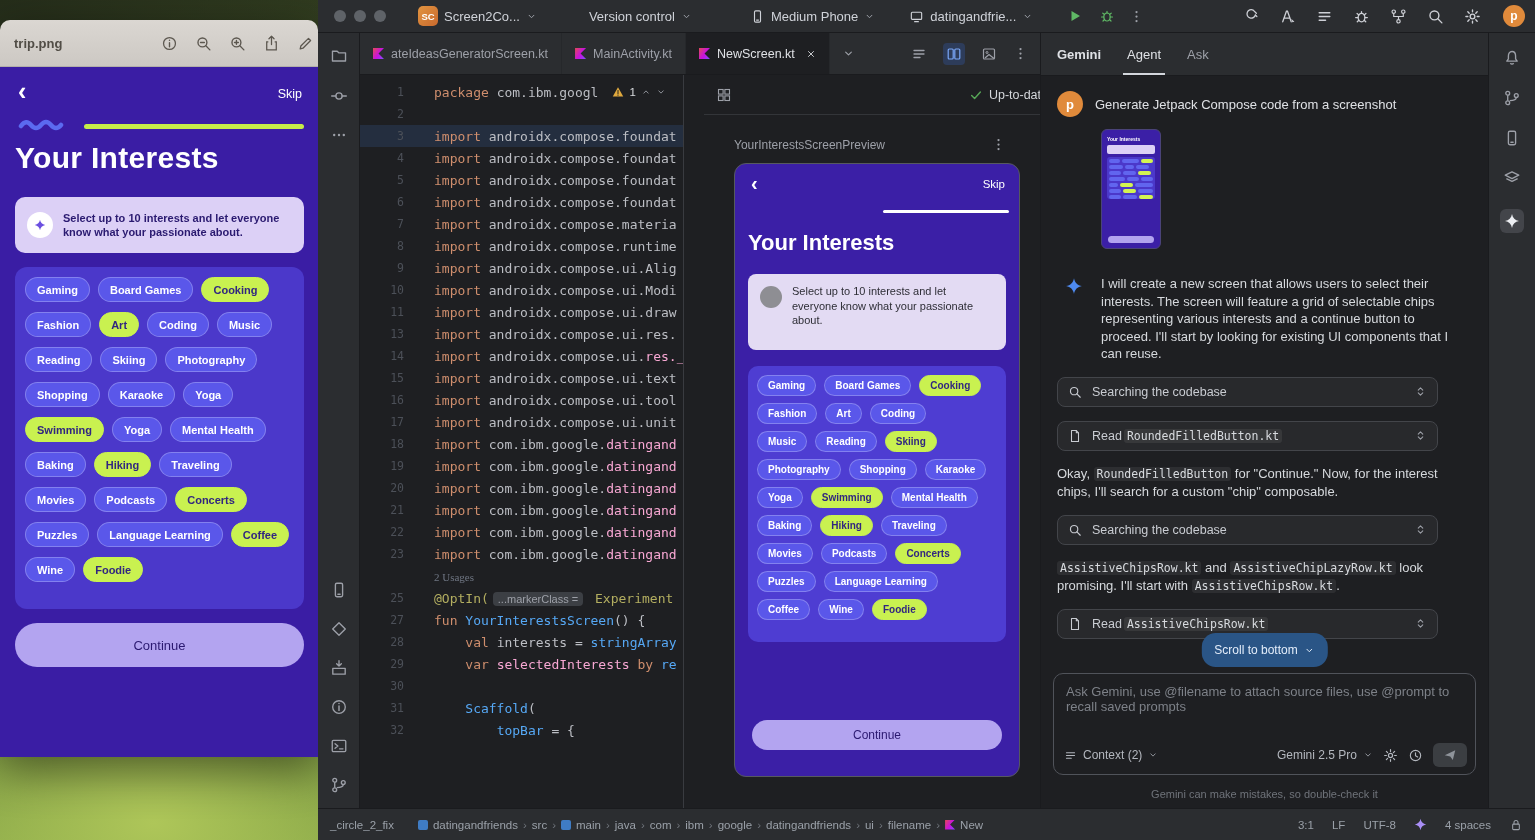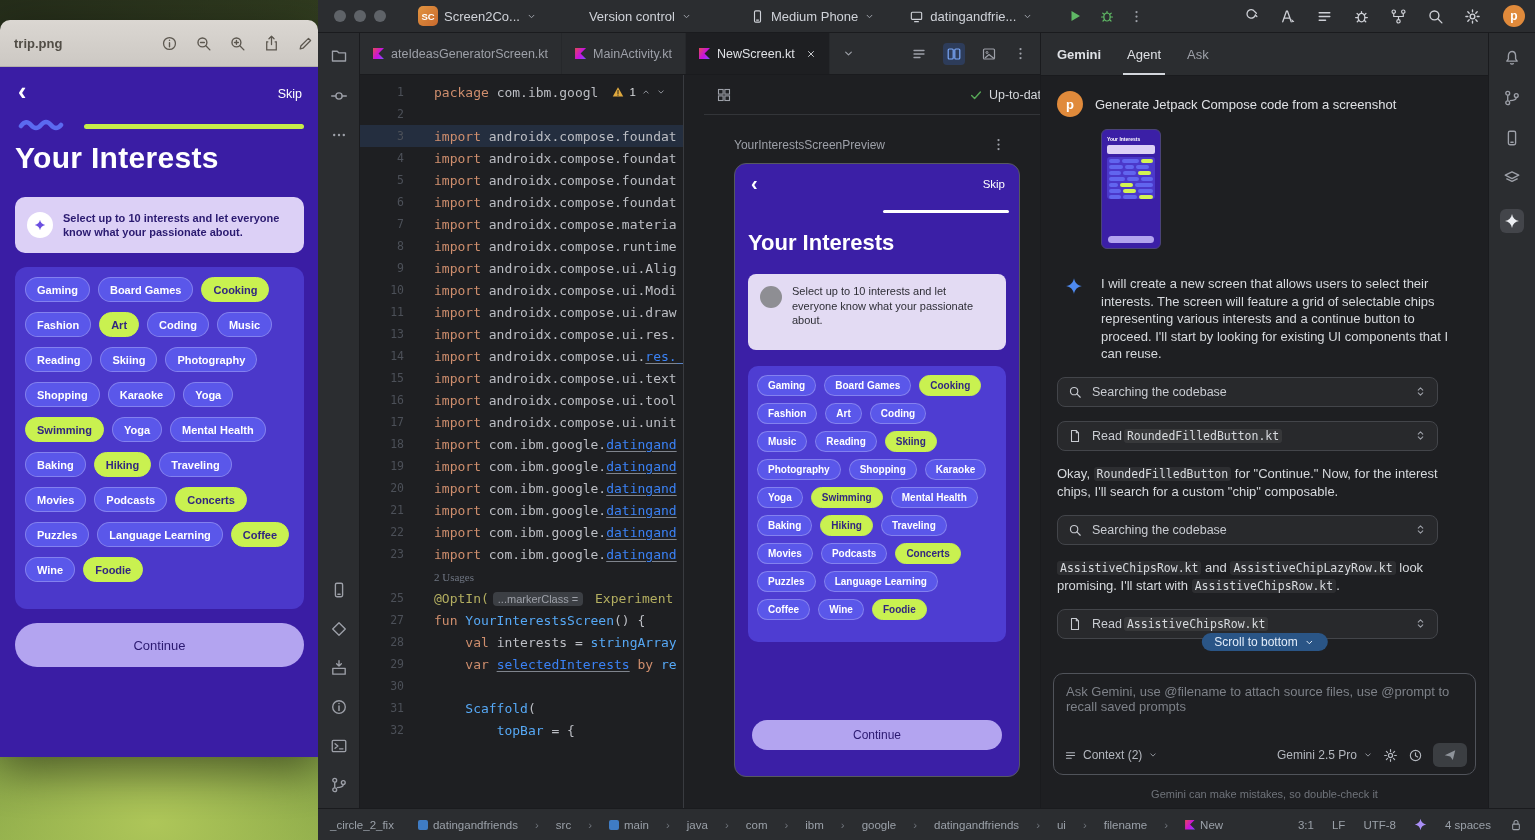--- a/index.html
+++ b/index.html
@@ -65,21 +65,21 @@
   .mode-btn.active{background:rgba(53,116,240,.22);color:#7aa7f8}
 
   
   .code-pane{position:absolute;left:360px;top:75px;width:323px;height:733px;background:#1e1f22;overflow:hidden;padding-top:6px;box-sizing:border-box}
   .code-line{display:flex;align-items:center;height:22px;white-space:pre}
   .code-line.hl{background:rgba(48,74,118,.35)}
   .ln{flex:0 0 44px;text-align:right;font-size:11.5px;color:#4c5058;font-family:"DejaVu Sans Mono",monospace}
   .lc{padding-left:30px;font-size:13px;color:#bcbec4;font-family:"DejaVu Sans Mono",monospace}
   .tk-kw{color:#cf8e6d}.tk-pl{color:#bcbec4}.tk-ann{color:#b3ae60}
   .tk-fn,.tk-call,.tk-param{color:#56a8f5}
-  .tk-u,.tk-und{color:#3b82f6;text-decoration:underline;text-underline-offset:2px;text-decoration-color:#7f848d}
+  .tk-u,.tk-und{color:#f9a8d4;text-underline-offset:2px;text-decoration-color:#7f848d}
   .tk-usage{color:#6f7683;font-size:11px;font-family:Liberation Serif, serif}
   .tk-inlay{background:#3c3f44;color:#9da0a8;border-radius:4px;padding:1px 5px;margin:0 4px;font-size:11px;font-family:"Liberation Sans",sans-serif}
   .line-widget{display:inline-flex;align-items:center;gap:5px;margin-left:14px;color:#9da0a8;font-family:"Liberation Sans",sans-serif}
   .wcount{font-size:11.5px;color:#d8dade}
   .v-divider{position:absolute;left:683px;top:75px;width:1px;height:733px;background:#393b40}
 
   
   .preview-pane{position:absolute;left:704px;top:75px;width:356px;height:733px;background:#1e1f22}
   .pv-toolbar{height:40px;border-bottom:1px solid #333539;display:flex;align-items:center;padding:0 12px;box-sizing:border-box;color:#9da0a8}
   .pv-status{margin-left:auto;display:flex;align-items:center;gap:6px;font-size:12.5px;color:#d5d8dc}
@@ -118,33 +118,33 @@
   .mini-chip.sel{background:#d3f452}
   .t-btn{position:absolute;left:6px;right:6px;bottom:5px;height:7px;border-radius:4px;background:#b2a3ef}
   .msg-intro{display:flex;gap:18px;padding:0 26px 0 24px;margin-top:26px}
   .spark{color:#4e8af0;flex:0 0 auto;margin-top:2px}
   .msg-body{font-size:13px;line-height:17.5px;color:#d6d9dd}
   .msg-text{padding:0 40px 0 16px;margin-top:14px;font-size:13px;line-height:18px;color:#d6d9dd}
   .inline-code{font-family:"DejaVu Sans Mono",monospace;font-size:11.5px;background:rgba(255,255,255,.07);border-radius:3px;padding:0 3px;color:#d8dbdf}
   .tool-row{margin:14px 50px 0 16px;height:30px;border:1px solid #43454a;background:#28292c;border-radius:8px;display:flex;align-items:center;gap:10px;padding:0 10px;box-sizing:border-box;color:#c9ccd2;font-size:12.5px}
   .tool-row .expander{margin-left:auto;color:#9da0a8;display:flex}
   .tool-label{display:flex;align-items:center;gap:2px;white-space:nowrap}
-  .scroll-pill{position:absolute;left:50%;transform:translateX(-50%);top:600px;display:flex;align-items:center;gap:6px;background:#2a5586;color:#e3edfa;font-size:12px;padding:2px 13px;border-radius:14px;white-space:nowrap}
+  .scroll-pill{position:absolute;left:50%;transform:translateX(-50%);top:600px;display:flex;align-items:center;gap:6px;background:#2a5586;color:#e3edfa;font-size:12px;padding:10px 13px;border-radius:14px;white-space:nowrap}
   .g-input{position:absolute;left:12px;right:12px;top:640px;height:102px;border:1px solid #50535a;border-radius:10px;background:#1e1f22;box-sizing:border-box}
   .g-input textarea{position:absolute;left:10px;top:8px;height:54px;width:calc(100% - 20px);background:transparent;border:none;outline:none;resize:none;color:#dfe1e5;font-family:"Liberation Sans",sans-serif;font-size:13px}
   .g-input textarea::placeholder{color:#7d8188}
   .g-input-row{position:absolute;left:10px;right:8px;bottom:7px;display:flex;align-items:center;gap:10px;color:#b3b7be;font-size:12px}
   .g-input-row .grow{flex:1}
   .ctx{display:flex;align-items:center;gap:6px}
   .send-btn{width:34px;height:24px;border-radius:6px;background:#3b3e42;display:flex;align-items:center;justify-content:center;color:#8e939a}
   .g-footer{position:absolute;left:0;right:0;top:755px;text-align:center;font-size:11px;color:#6f737a}
 
   
   .statusbar{position:absolute;left:318px;top:808px;width:1217px;height:32px;background:#2b2d30;border-top:1px solid #1a1b1e;box-sizing:border-box;display:flex;align-items:center;padding:0 12px;gap:24px;font-size:11.5px;color:#9aa0a8}
-  .crumbs{display:flex;align-items:flex-end;gap:17px;flex:1;min-width:0;overflow:hidden}
+  .crumbs{display:flex;align-items:flex-end;gap:5px;flex:1;min-width:0;overflow:hidden}
   .crumb{display:flex;align-items:center;gap:5px;white-space:nowrap}
   .crumb-sep{color:#6f737a}
   .ci{width:10px;height:10px;border-radius:2px;background:#3f7cc4;display:inline-block}
   .ci.kotlin{background:linear-gradient(125deg,#e44857,#c711e1 55%,#7f52ff);clip-path:polygon(0 0,100% 0,50% 50%,100% 100%,0 100%);border-radius:0}
   .sb-right{display:flex;align-items:center;gap:18px;white-space:nowrap}
   .sb-spark{color:#a98ef5}
 </style>
 </head>
 <body>
 

